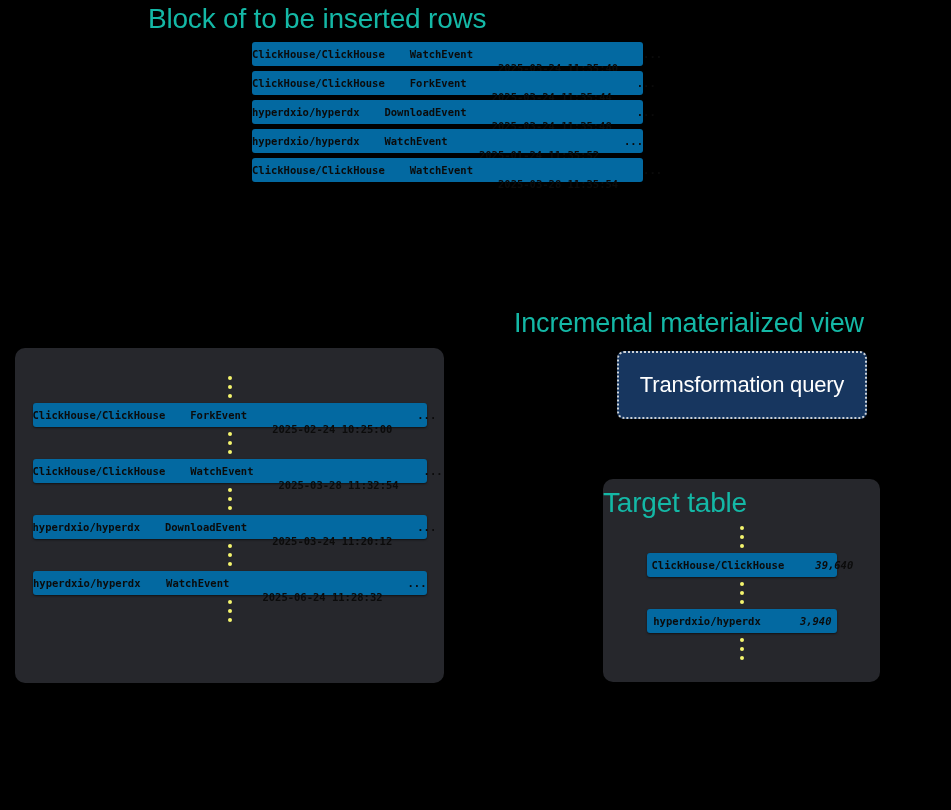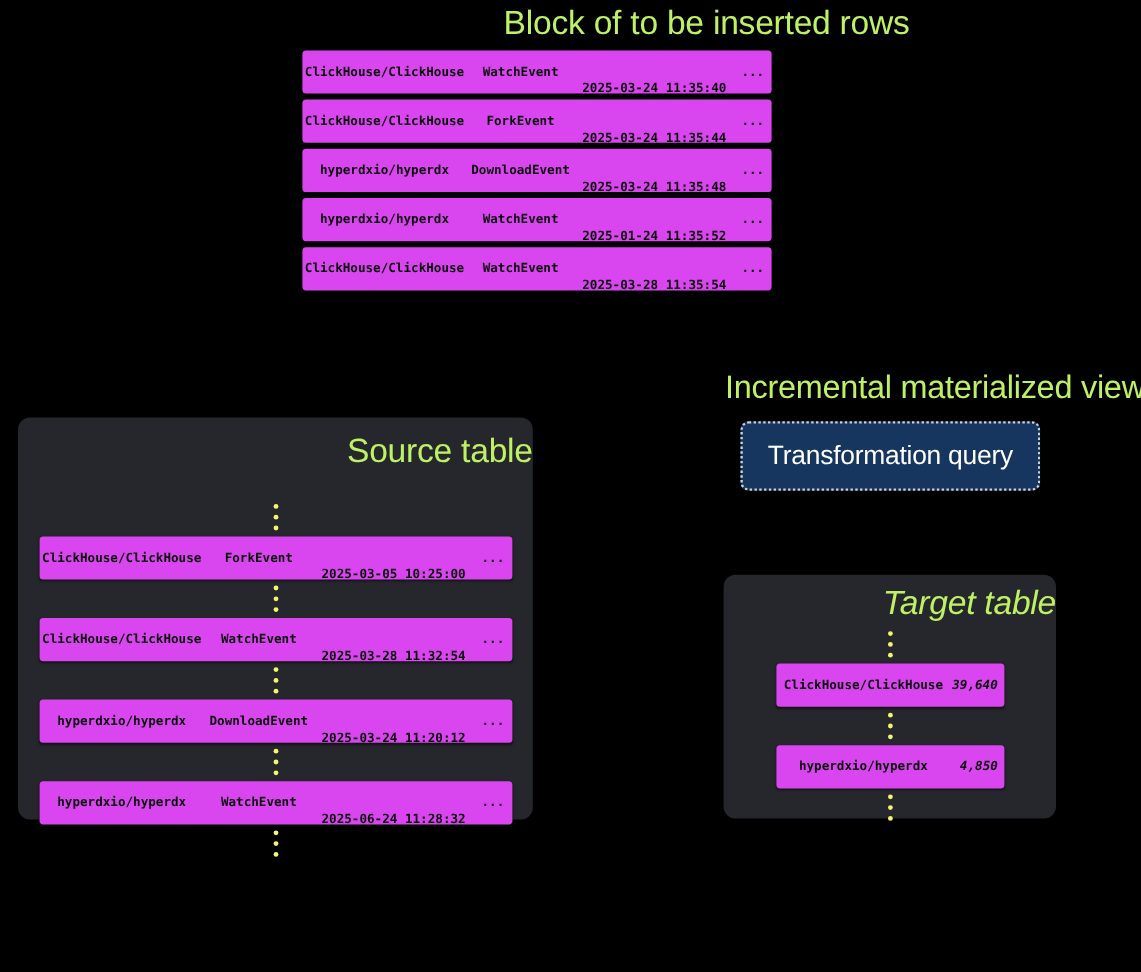--- a/index.html
+++ b/index.html
@@ -3,33 +3,34 @@
 <meta charset="utf-8">
 <style>
   html,body{margin:0;padding:0;}
   body{
     width:951px;height:810px;position:relative;overflow:hidden;
     background:#000000;
     font-family:"Liberation Sans", sans-serif;
   }
   
   .gray-title{
-    color:#bef264;text-align:right;letter-spacing:-0.2px;
+    color:#14b8a6;text-align:left;letter-spacing:-0.2px;
     font-size:28px;line-height:32px;font-weight:400;
   }
   .yrow{
-    background:#d946ef;border-radius:3px;height:36px;
+    background:#0369a1;border-radius:3px;height:24px;
     display:flex;align-items:center;
     font-family:"DejaVu Sans Mono", monospace;
     font-weight:700;font-size:10.5px;color:#0b0b0b;
     box-shadow:0 1px 2px rgba(0,0,0,0.55);
     white-space:nowrap;
+    gap:25px;
   }
   .col-repo{width:35%;text-align:center;}
-  .col-event{width:23%;text-align:center;}
+  .col-event{width:23%;text-align:left;}
   .col-time{width:34%;text-align:center;margin-top:28px;}
   .col-more{flex:1;text-align:center;}
   .dots{display:flex;flex-direction:column;align-items:center;gap:5px;}
   .dots i{display:block;width:4px;height:4px;border-radius:50%;background:#f5f56e;}
   .panel{
     position:absolute;background:#26272c;border-radius:10px;
   }
   .stack{display:flex;flex-direction:column;align-items:center;}
   .stack > * + *{margin-top:5px;}
 
@@ -42,30 +43,30 @@
 
   
   #source-box{left:15px;top:348px;width:429px;height:335px;}
   #source-box .panel-title{margin-top:12px;}
   #source-box .stack{margin-top:28px;}
   #source-box .yrow{width:394px;}
 
   
   #mv-label{position:absolute;left:514px;top:307px;width:440px;font-size:27px;}
   #transform-btn{
-    position:absolute;left:617px;top:351px;width:250px;height:58px;
+    position:absolute;left:617px;top:351px;width:250px;height:68px;
     background:#17365f;border:2px dotted #ccd2d8;border-radius:7px;
     color:#ffffff;font-size:22px;font-family:"Liberation Sans", sans-serif;
     display:flex;align-items:center;justify-content:center;
     box-sizing:border-box;letter-spacing:-0.2px;cursor:default;
   }
 
   
   #target-box{left:603px;top:479px;width:277px;height:203px;}
-  #target-box .panel-title{margin-top:8px;font-style:italic;}
+  #target-box .panel-title{margin-top:8px;}
   #target-box .stack{margin-top:7px;}
   #target-box .yrow{width:190px;box-sizing:border-box;padding:0 5px;}
   .col-trepo{flex:1;text-align:center;}
   .col-count{min-width:44px;text-align:right;font-style:italic;}
 </style>
 </head>
 <body>
 
 <div id="insert-title" class="gray-title">Block of to be inserted rows</div>
 
@@ -96,31 +97,30 @@
   </div>
   <div class="yrow">
     <span class="col-repo">ClickHouse/ClickHouse</span>
     <span class="col-event">WatchEvent</span>
     <span class="col-time">2025-03-28 11:35:54</span>
     <span class="col-more">...</span>
   </div>
 </div>
 
 <div id="source-box" class="panel">
-  <div class="gray-title panel-title">Source table</div>
   <div class="stack">
     <div class="dots">
         <i></i>
         <i></i>
         <i></i>
       </div>
     <div class="yrow">
       <span class="col-repo">ClickHouse/ClickHouse</span>
       <span class="col-event">ForkEvent</span>
-      <span class="col-time">2025-03-05 10:25:00</span>
+      <span class="col-time">2025-02-24 10:25:00</span>
       <span class="col-more">...</span>
     </div>
     <div class="dots">
         <i></i>
         <i></i>
         <i></i>
       </div>
     <div class="yrow">
       <span class="col-repo">ClickHouse/ClickHouse</span>
       <span class="col-event">WatchEvent</span>
@@ -172,21 +172,21 @@
       <span class="col-trepo">ClickHouse/ClickHouse</span>
       <span class="col-count">39,640</span>
     </div>
     <div class="dots">
         <i></i>
         <i></i>
         <i></i>
       </div>
     <div class="yrow">
       <span class="col-trepo">hyperdxio/hyperdx</span>
-      <span class="col-count">4,850</span>
+      <span class="col-count">3,940</span>
     </div>
     <div class="dots">
         <i></i>
         <i></i>
         <i></i>
       </div>
   </div>
 </div>
 
 </body></html>

